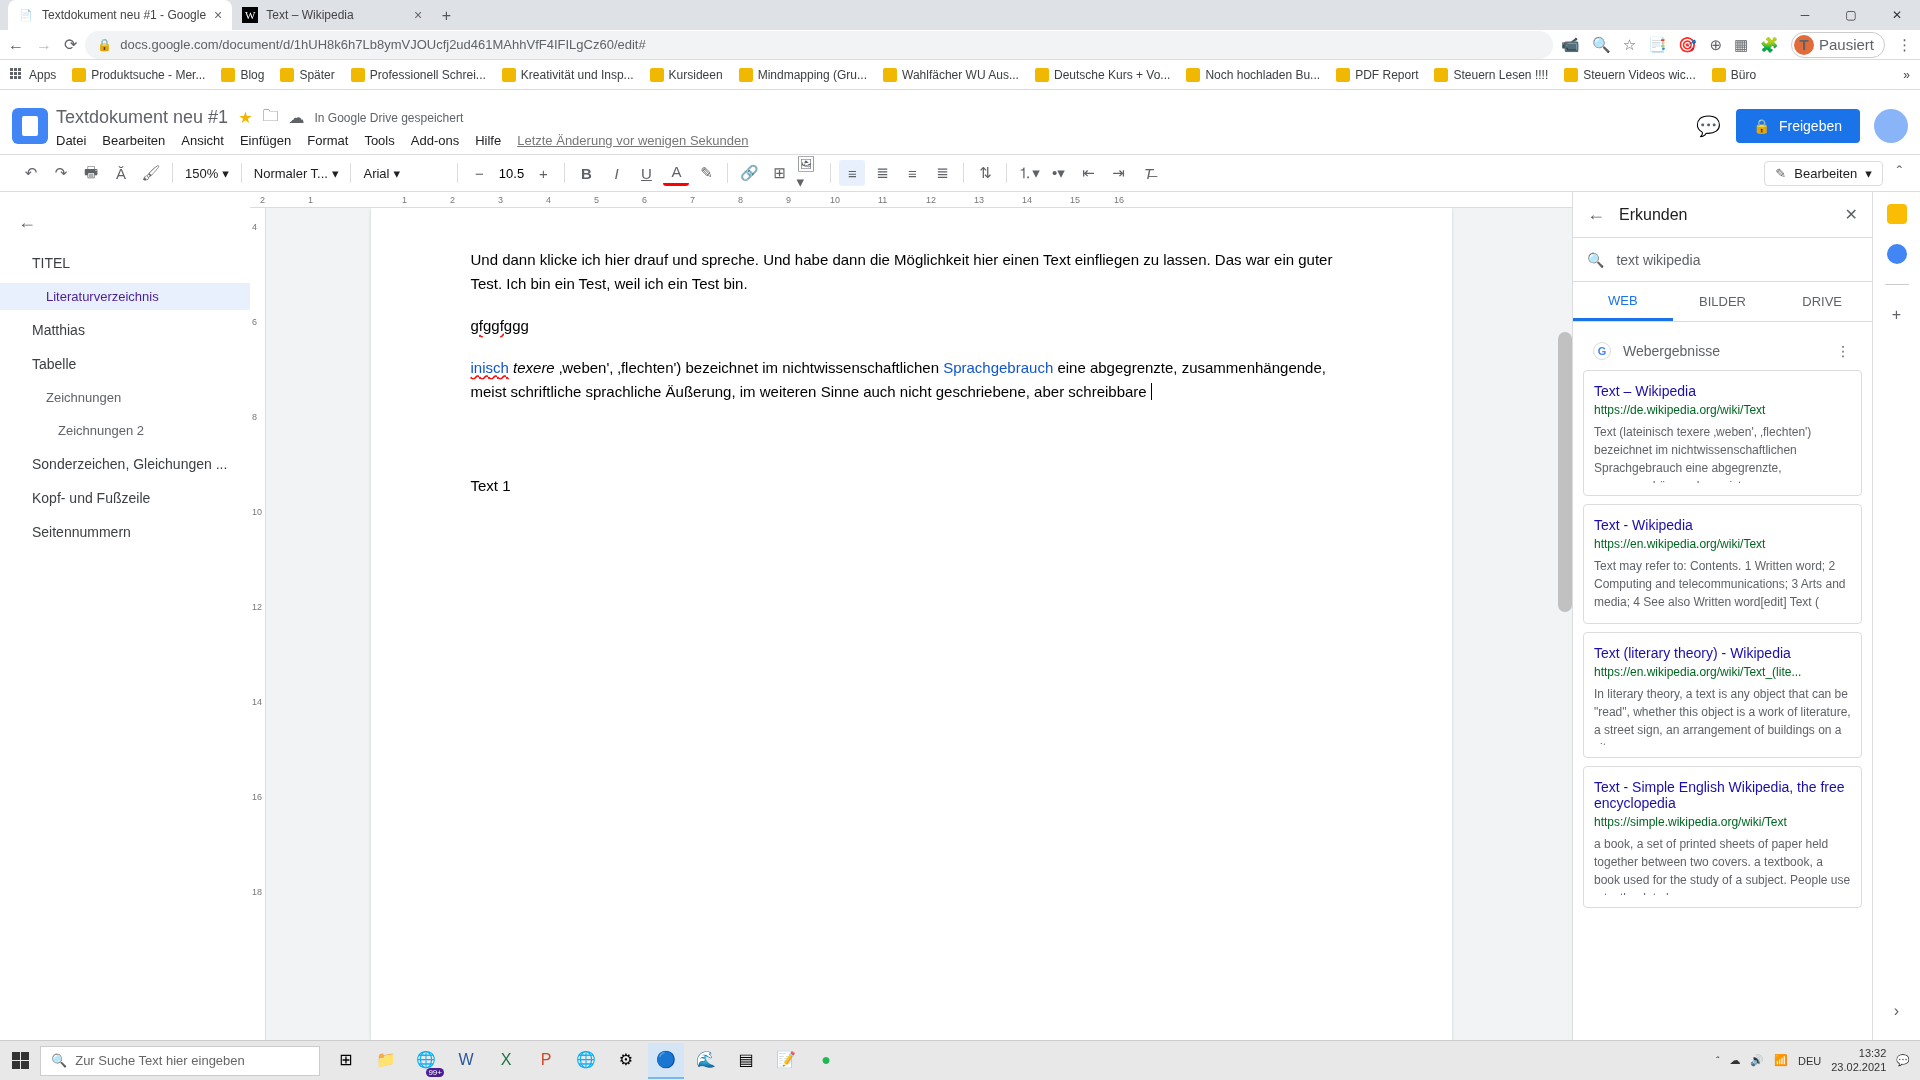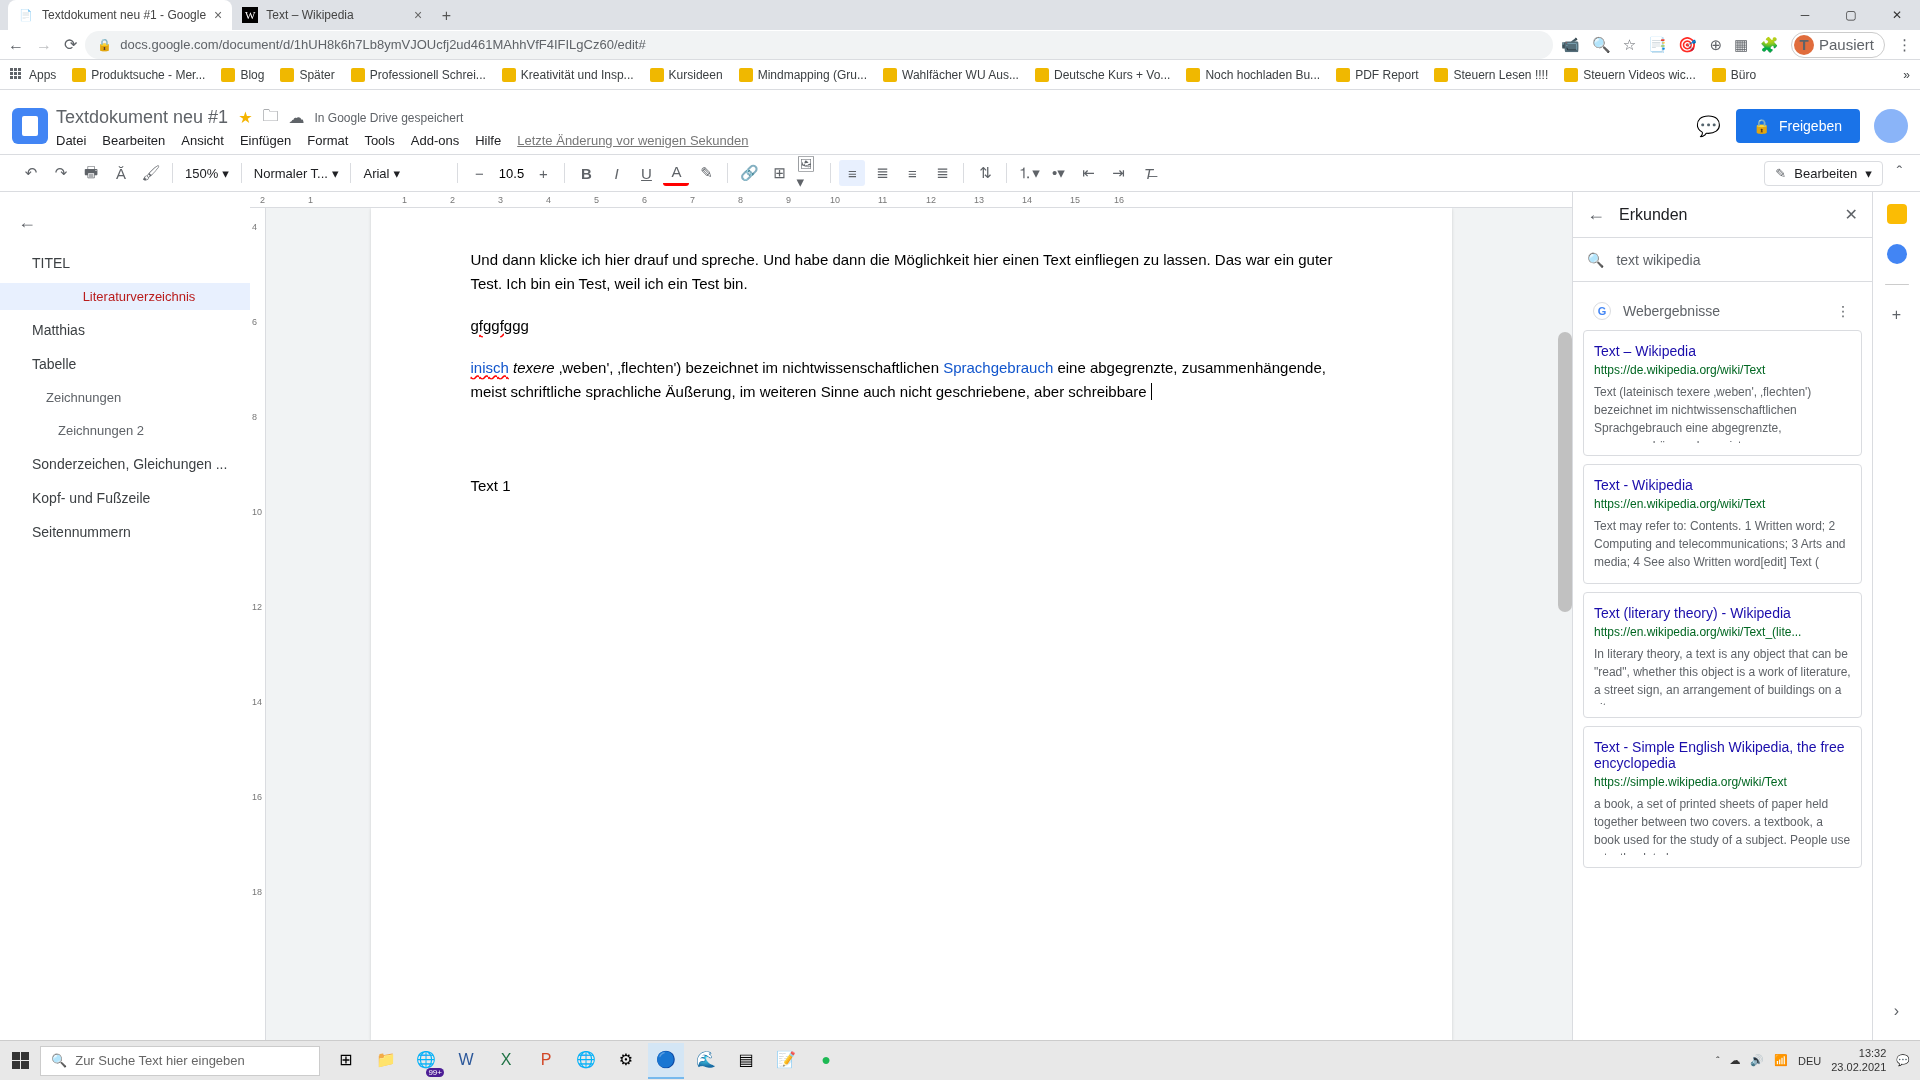--- a/index.html
+++ b/index.html
@@ -64,21 +64,21 @@
 .main-area { display: flex; height: calc(1080px - 60px - 30px - 64px - 38px - 40px); position: relative; }
 
 
 .outline { width: 250px; padding: 12px 0 0 0; overflow: hidden; }
 .outline-back { padding: 8px 18px; color: #5f6368; font-size: 18px; }
 .outline-list { display: flex; flex-direction: column; gap: 6px; padding-top: 8px; }
 .outline-item { padding: 6px 18px 6px 32px; font-size: 14px; color: #5f6368; }
 .outline-item.l1 { font-weight: 500; color: #3c4043; padding-left: 32px; }
 .outline-item.l2 { padding-left: 46px; font-size: 13px; }
 .outline-item.l3 { padding-left: 58px; font-size: 13px; }
-.outline-item.active { color: #b91c1c; background: #e8f0fe; text-align: center; }
+.outline-item.active { color: #4c1d95; background: #e8f0fe; }
 
 
 .doc-area { flex: 1; display: flex; flex-direction: column; background: #f1f3f4; position: relative; overflow: hidden; }
 .ruler { height: 16px; background: #fff; border-bottom: 1px solid #dadce0; position: relative; font-size: 9px; color: #777; display: flex; align-items: center; padding-left: 250px; }
 .ruler span { position: absolute; }
 .page-scroll { flex: 1; overflow: auto; display: flex; justify-content: center; padding-top: 0; }
 .page { width: 1081px; background: #fff; min-height: 100%; box-shadow: 0 1px 3px rgba(0,0,0,0.15); padding: 40px 100px; font-size: 15px; color: #000; line-height: 1.6; position: relative; }
 .wavy { text-decoration: underline wavy red; }
 .link-text { color: #1155cc; }
 .ital { font-style: italic; text-align: center; }
@@ -408,20 +408,25 @@
   <div class="explore">
     <div class="explore-head">
       <span class="back">←</span>
       <span class="title">Erkunden</span>
       <span class="close">✕</span>
     </div>
     <div class="explore-search">
       <span>🔍</span>
       <span>text wikipedia</span>
     </div>
+    <div class="explore-tabs">
+      <div class="explore-tab active">WEB</div>
+      <div class="explore-tab">BILDER</div>
+      <div class="explore-tab">DRIVE</div>
+    </div>
     <div class="explore-body">
       <div class="web-src">
         <div class="g-ico">G</div>
         <span>Webergebnisse</span>
         <span class="more">⋮</span>
       </div>
       <div class="result">
         <div class="r-title">Text – Wikipedia</div>
         <div class="r-url">https://de.wikipedia.org/wiki/Text</div>
         <div class="r-snippet">Text (lateinisch texere ‚weben', ‚flechten') bezeichnet im nichtwissenschaftlichen Sprachgebrauch eine abgegrenzte, zusammenhängende, meist</div>

